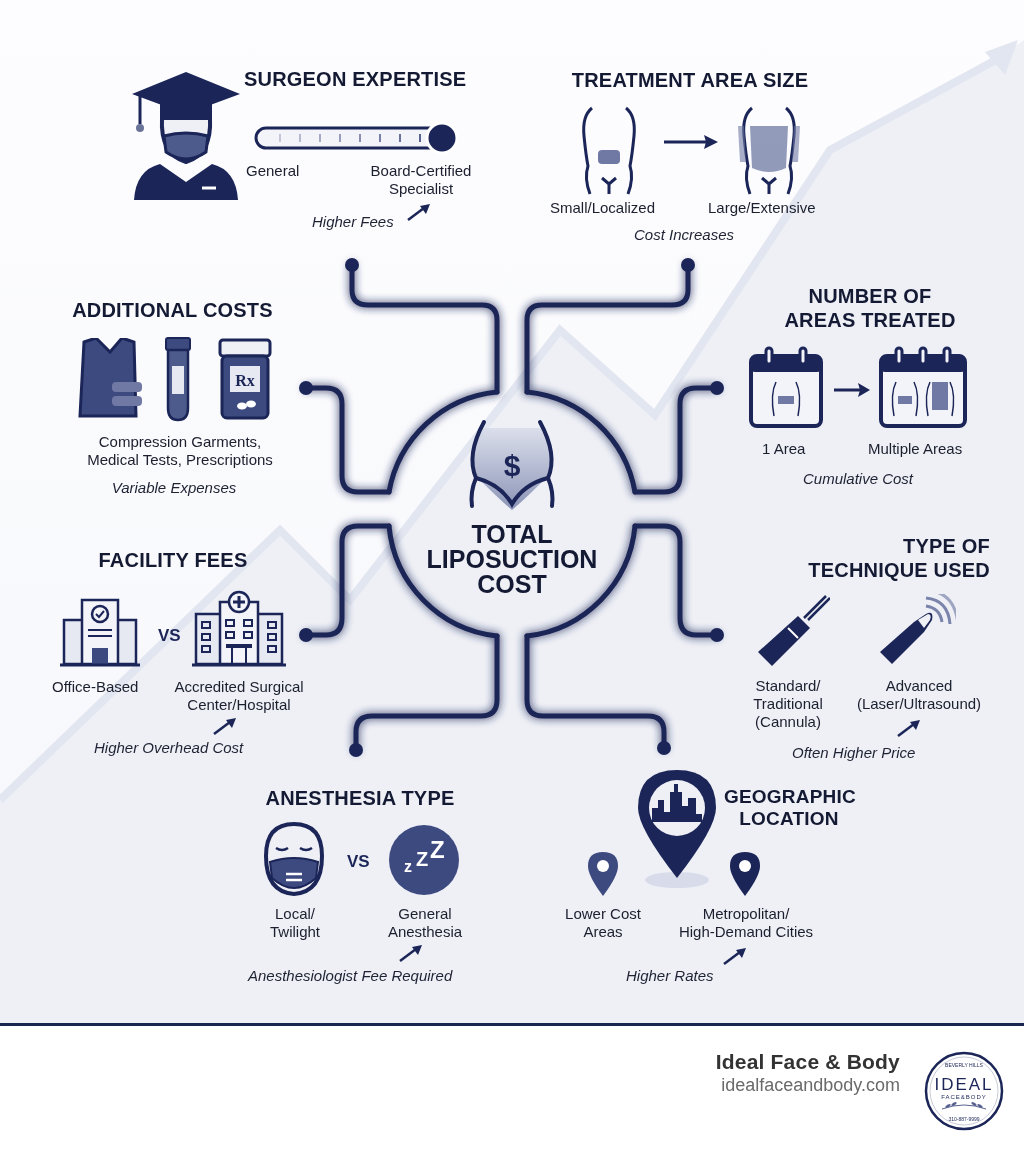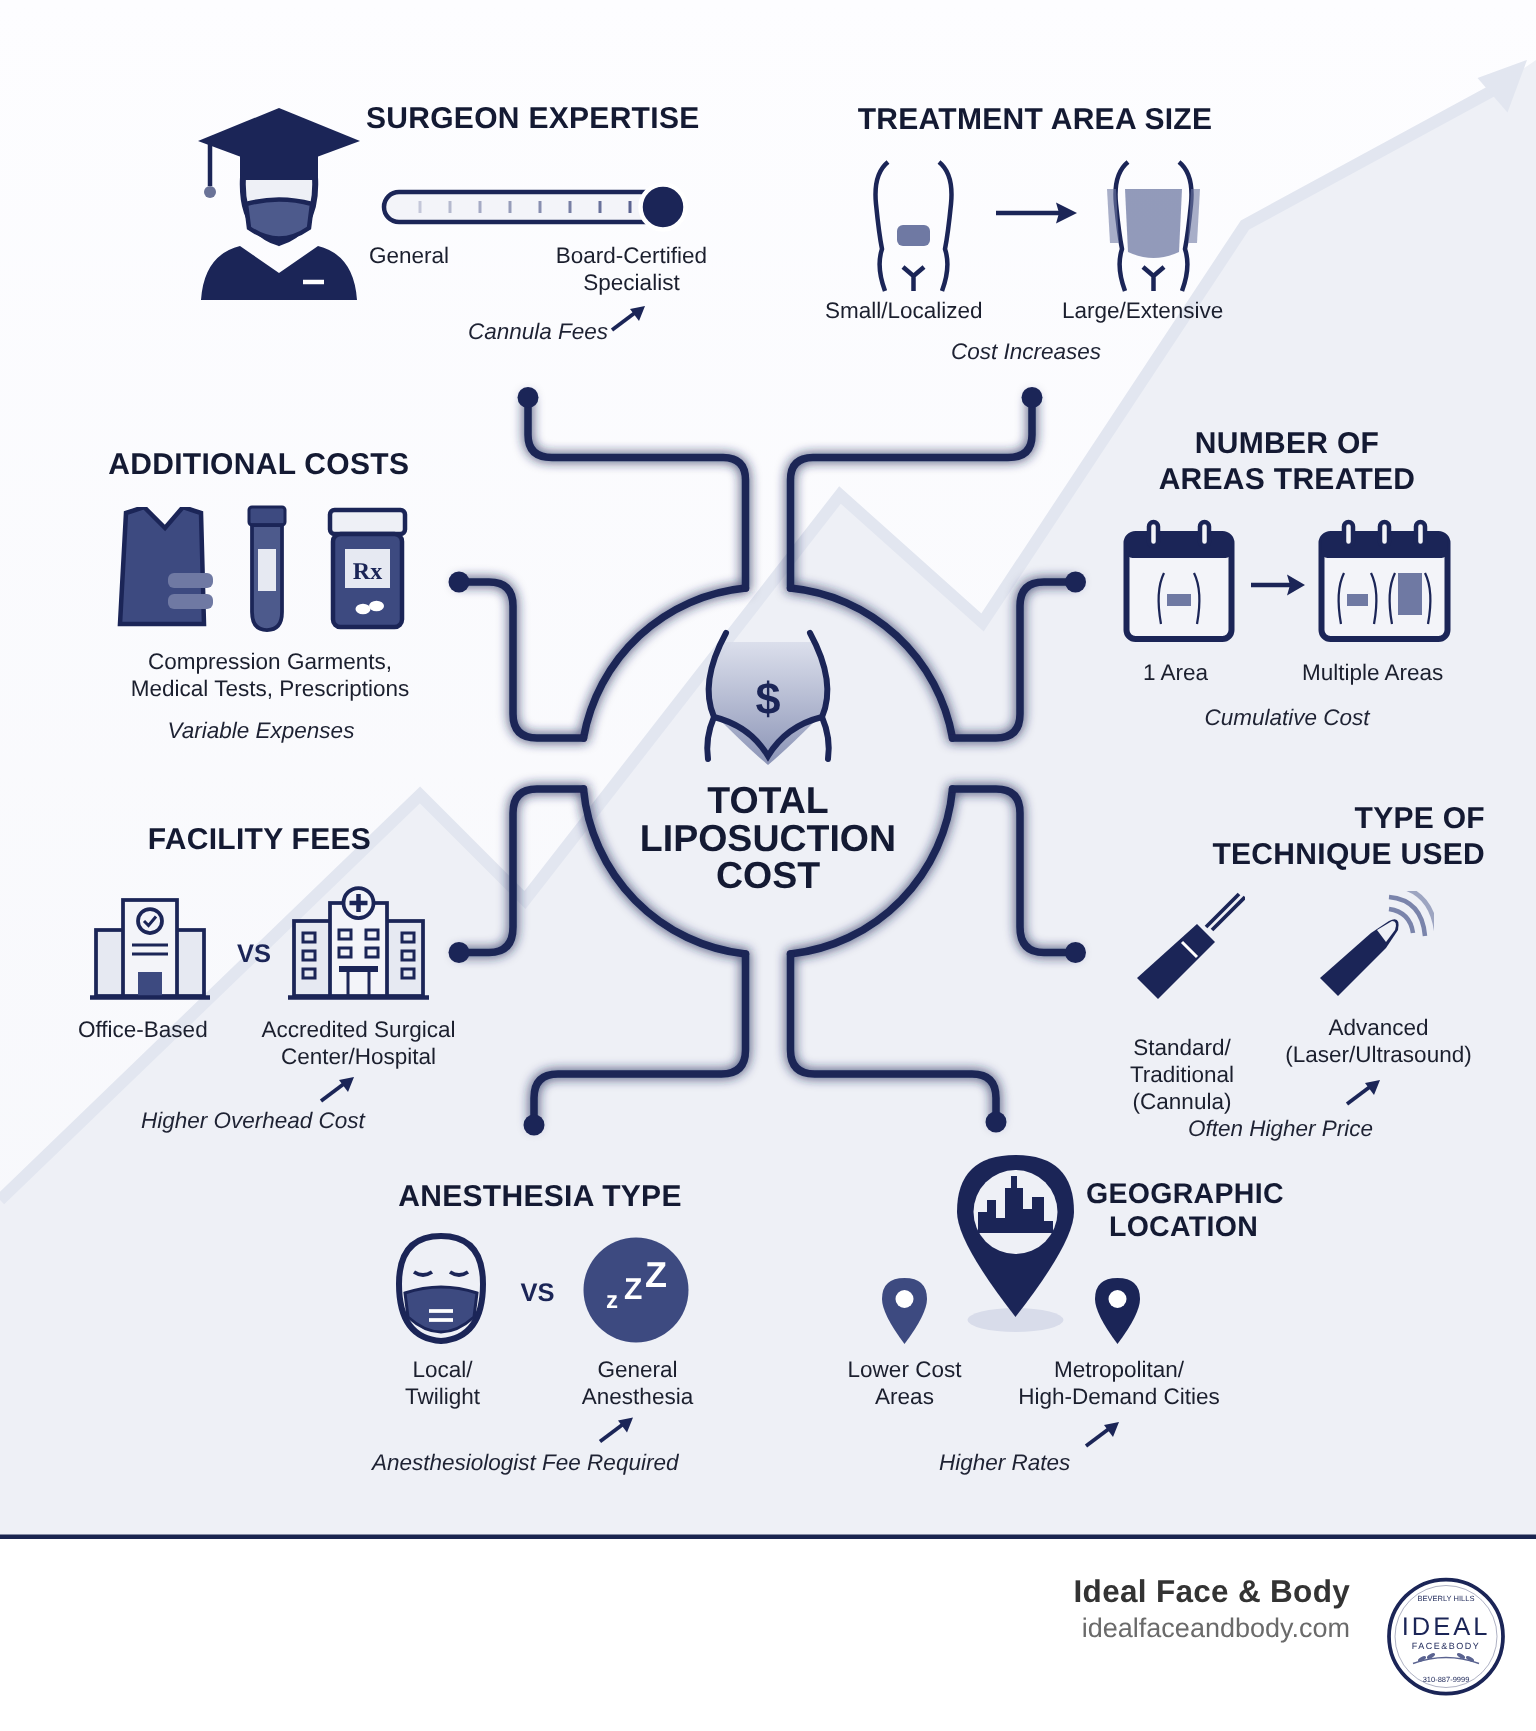--- a/index.html
+++ b/index.html
@@ -125,21 +125,21 @@
         <line x1="146" y1="14" x2="146" y2="22" opacity="0.9"></line>
         <line x1="166" y1="14" x2="166" y2="22"></line>
       </g>
       <circle cx="188" cy="18" r="15" fill="#1b2557" stroke="#ffffff" stroke-width="3"></circle>
     </svg>
     <div class="lbl" style="position:absolute;left:118px;top:122px;">General</div>
     <div class="lbl" style="position:absolute;left:238px;top:122px;width:110px;">
       <div>Board-Certified</div>
       <div>Specialist</div>
     </div>
-    <div class="note" style="position:absolute;left:184px;top:173px;">Cannula Fees</div>
+    <div class="note" style="position:absolute;left:184px;top:173px;">Higher Fees</div>
     <svg class="ico" style="left:278px;top:162px;" width="26" height="20" viewBox="0 0 26 20">
       <path d="M 2,18 Q 10,12 18,6" stroke="#1b2557" stroke-width="2.5" fill="none"></path>
       <polygon points="24,2 14,4 20,12" fill="#1b2557"></polygon>
     </svg>
   </div>
 
   <div class="block" style="left:540px;top:50px;width:300px;height:200px;">
     <div class="title" style="position:absolute;left:20px;top:18px;width:260px;">TREATMENT AREA SIZE</div>
     <svg class="ico" style="left:38px;top:56px;" width="62" height="90" viewBox="0 0 62 90">
       <path d="M 14,2 Q 4,10 6,30 Q 8,50 10,60 Q 6,72 12,88" fill="none" stroke="#1b2557" stroke-width="3"></path>
@@ -185,21 +185,21 @@
       <ellipse cx="33" cy="66" rx="5" ry="3.5" fill="#ffffff"></ellipse>
     </svg>
     <div class="lbl" style="position:absolute;left:0;top:143px;width:260px;">
       <div>Compression Garments,</div>
       <div>Medical Tests, Prescriptions</div>
     </div>
     <div class="note" style="position:absolute;left:0;top:189px;width:248px;">Variable Expenses</div>
   </div>
 
   <div class="block" style="left:730px;top:280px;width:260px;height:220px;">
-    <div class="title" style="position:absolute;left:0;top:4px;width:256px;text-align:center;">
+    <div class="title" style="position:absolute;left:12px;top:4px;width:256px;text-align:center;">
       <div>NUMBER OF</div>
       <div>AREAS TREATED</div>
     </div>
     <svg class="ico" style="left:18px;top:66px;" width="76" height="84" viewBox="0 0 76 84">
       <rect x="3" y="10" width="70" height="70" rx="6" fill="#f3f4f9" stroke="#1b2557" stroke-width="4"></rect>
       <rect x="3" y="10" width="70" height="16" rx="4" fill="#1b2557"></rect>
       <rect x="18" y="2" width="6" height="16" rx="3" fill="#f3f4f9" stroke="#1b2557" stroke-width="3"></rect>
       <rect x="52" y="2" width="6" height="16" rx="3" fill="#f3f4f9" stroke="#1b2557" stroke-width="3"></rect>
       <path d="M 28,36 Q 22,48 26,70 M 48,36 Q 54,48 50,70" fill="none" stroke="#1b2557" stroke-width="1.5"></path>
       <rect x="30" y="50" width="16" height="8" fill="#6f79a3"></rect>
@@ -283,21 +283,21 @@
       <path d="M 44,22 L 56,34 L 18,72 L 4,58 Z" fill="#1b2557"></path>
       <line x1="34" y1="34" x2="44" y2="44" stroke="#ffffff" stroke-width="2"></line>
     </svg>
     <svg class="ico" style="left:150px;top:64px;" width="76" height="72" viewBox="0 0 76 72">
       <path d="M 34,28 L 46,20 Q 54,16 52,26 L 44,38 L 12,70 L 0,58 Z" fill="#1b2557"></path>
       <path d="M 38,26 L 48,20 Q 52,20 50,26 L 44,34 Z" fill="#eef0f6"></path>
       <path d="M 46,12 Q 60,14 62,28" fill="none" stroke="#7a84ab" stroke-width="3"></path>
       <path d="M 46,4 Q 68,6 70,30" fill="none" stroke="#7a84ab" stroke-width="3"></path>
       <path d="M 46,-4 Q 76,-2 78,32" fill="none" stroke="#7a84ab" stroke-width="3" opacity="0.7"></path>
     </svg>
-    <div class="lbl" style="position:absolute;left:18px;top:147px;width:80px;margin-top:13px;">
+    <div class="lbl" style="position:absolute;left:18px;top:147px;width:80px;">
       <div>Standard/</div>
       <div>Traditional</div>
       <div>(Cannula)</div>
     </div>
     <div class="lbl" style="position:absolute;left:116px;top:147px;width:146px;">
       <div>Advanced</div>
       <div>(Laser/Ultrasound)</div>
     </div>
     <div class="note" style="position:absolute;left:62px;top:214px;">Often Higher Price</div>
     <svg class="ico" style="left:166px;top:188px;" width="26" height="20" viewBox="0 0 26 20">

